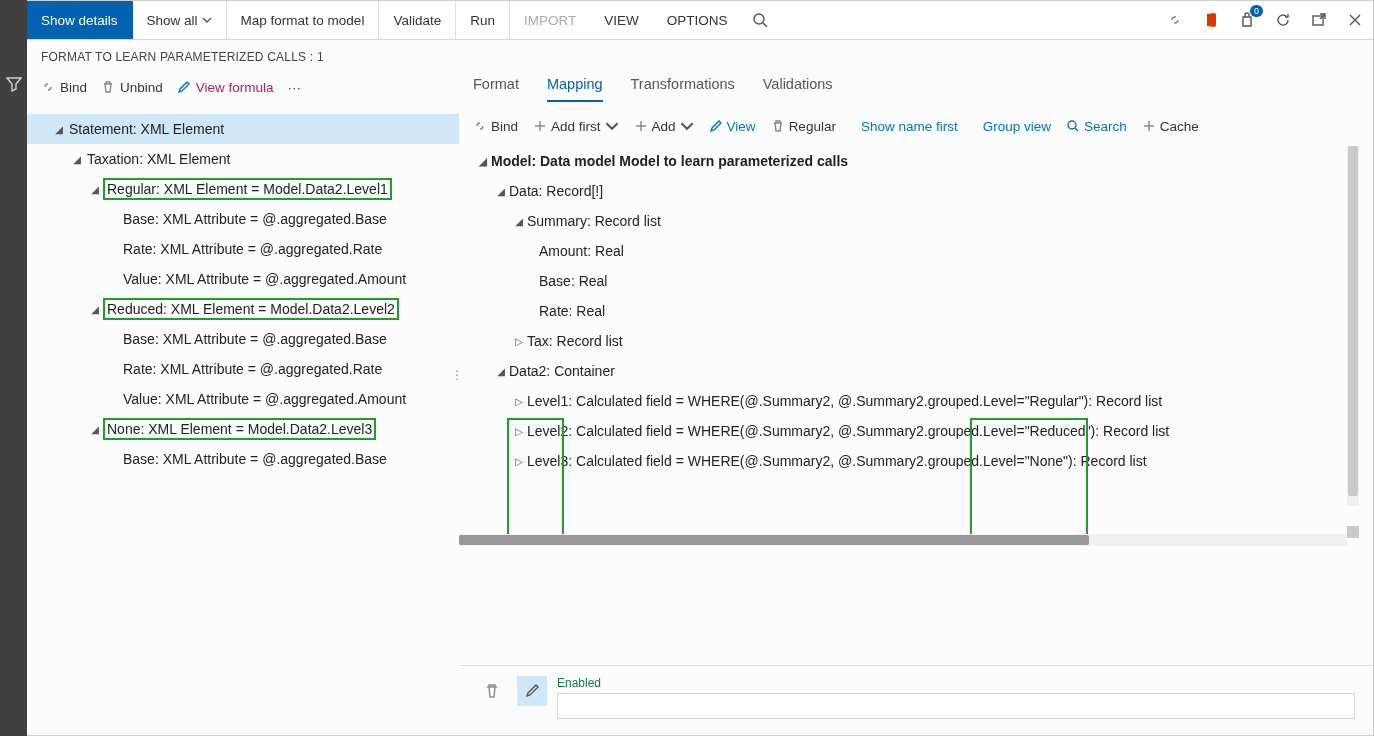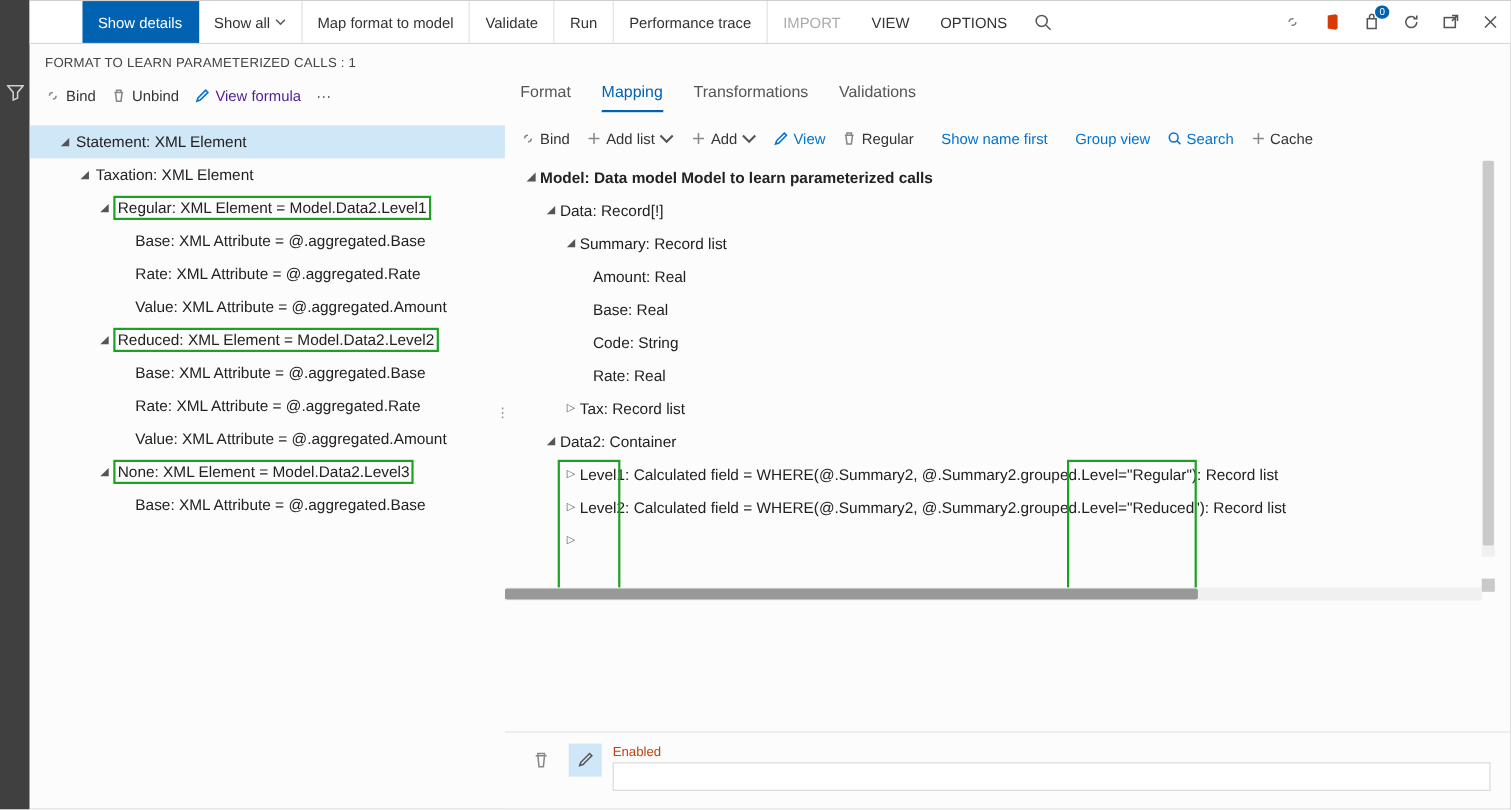--- a/index.html
+++ b/index.html
@@ -7,21 +7,21 @@
 .app { display: flex; width: 100%; height: 100%; }
 
 
 .rail { width: 27px; background: #404040; color: #d0d0d0; display: flex; flex-direction: column; align-items: center; padding-top: 76px; }
 .rail svg { width: 16px; height: 16px; }
 
 
 .main { flex: 1; display: flex; flex-direction: column; border: 1px solid #d0d0d0; border-left: none; background: #fcfcfc; }
 
 
-.cmdbar { display: flex; align-items: stretch; height: 39px; border-bottom: 1px solid #d6d6d6; background: #fff; padding-left: 48px; }
+.cmdbar { display: flex; align-items: stretch; height: 39px; border-bottom: 1px solid #d6d6d6; background: #fff; }
 .cmdbar .btn { display: flex; align-items: center; padding: 0 14px; font-size: 13.5px; color: #333; border-right: 1px solid #e0e0e0; cursor: pointer; white-space: nowrap; }
 .cmdbar .btn.primary { background: #0062b0; color: #fff; border-right: 1px solid #0062b0; }
 .cmdbar .btn.disabled { color: #aaa; }
 .cmdbar .spacer { flex: 1; }
 .cmdbar .iconbtn { display: flex; align-items: center; padding: 0 10px; cursor: pointer; }
 .cmdbar .chev { margin-left: 4px; }
 .badge { position: relative; }
 .badge-num { position: absolute; top: 4px; right: 2px; background: #0062b0; color: #fff; border-radius: 8px; font-size: 9px; padding: 0 4px; line-height: 12px; }
 
 
@@ -29,21 +29,21 @@
 .breadcrumb { font-size: 12px; color: #444; letter-spacing: .2px; }
 .title { font-size: 23px; font-weight: 600; margin-top: 6px; color: #222; }
 
 
 .content { flex: 1; display: flex; overflow: hidden; }
 .left-pane { width: 432px; border-right: 0; padding: 0 0 0 0; }
 .right-pane { flex: 1; display: flex; flex-direction: column; position: relative; }
 
 
 .ltoolbar { display: flex; align-items: center; height: 38px; padding-left: 14px; gap: 14px; font-size: 13.5px; color: #333; }
-.ltoolbar .link { color: #4c1d95; cursor: pointer; }
+.ltoolbar .link { color: #be185d; cursor: pointer; }
 .ltoolbar .item { display: flex; align-items: center; gap: 5px; cursor: pointer; }
 .ltoolbar svg { width: 14px; height: 14px; }
 
 
 .tree { font-size: 14px; color: #222; margin-top: 8px; }
 .trow { display: flex; align-items: center; height: 30px; padding-right: 8px; white-space: nowrap; }
 .trow.sel { background: #cfe7f7; }
 .trow .tw { display: inline-block; width: 12px; text-align: center; font-size: 10px; color: #555; cursor: pointer; margin-right: 2px; }
 .trow .lbl { padding: 1px 2px; }
 .hl { border: 2px solid #1aa321; padding: 0 3px; }
@@ -77,21 +77,21 @@
 .vscroll .thumb { position: absolute; left: 1px; top: 0; width: 10px; height: 350px; background: #c9c9c9; border-radius: 2px; }
 .vscroll .corner { position: absolute; bottom: -32px; right: 0; width: 12px; height: 12px; background: #c9c9c9; }
 .hscroll { position: absolute; left: 0; right: 12px; top: 388px; height: 12px; background: #f0f0f0; }
 .hscroll .thumb { position: absolute; left: 0; top: 1px; height: 10px; width: 630px; background: #989898; border-radius: 2px; }
 
 
 .bpanel { position: absolute; left: 0; right: 0; bottom: 0; height: 70px; border-top: 1px solid #e1e1e1; background: #fcfcfc; display: flex; align-items: flex-start; padding: 10px 18px 10px 18px; gap: 10px; }
 .bpanel .square { width: 30px; height: 30px; display: flex; align-items: center; justify-content: center; cursor: pointer; }
 .bpanel .square.active { background: #cfe7f7; }
 .bpanel .field { flex: 1; }
-.bpanel .flabel { font-size: 12px; color: #c2410c; margin-bottom: 3px; }
+.bpanel .flabel { font-size: 12px; color: #15803d; margin-bottom: 3px; }
 .bpanel input { width: 100%; height: 26px; border: 1px solid #d6d6d6; padding: 0 6px; background: #fff; }
 
 .icon-stroke { stroke: #555; stroke-width: 1.4; fill: none; }
 .icon-muted { stroke: #888; stroke-width: 1.4; fill: none; }
 </style>
 </head>
 <body>
 
 <div class="app">
   <div class="rail">
@@ -110,21 +110,20 @@
         <span>Show all</span>
         <span class="chev">
           <svg width="10" height="10" viewBox="0 0 10 10">
               <path d="M1 3l4 4 4-4" class="icon-stroke"></path>
             </svg>
         </span>
       </div>
       <div class="btn">Map format to model</div>
       <div class="btn">Validate</div>
       <div class="btn">Run</div>
-      <div class="btn">Performance trace</div>
       <div class="btn disabled" style="border-right:none">IMPORT</div>
       <div class="btn" style="border-right:none">VIEW</div>
       <div class="btn" style="border-right:none">OPTIONS</div>
       <div class="iconbtn">
         <svg width="16" height="16" viewBox="0 0 16 16">
             <circle cx="7" cy="7" r="5" class="icon-stroke"></circle>
             <path d="M11 11l4 4" class="icon-stroke"></path>
           </svg>
       </div>
       <div class="spacer"></div>
@@ -257,21 +256,21 @@
           <div class="item">
             <svg viewBox="0 0 14 14">
                 <path d="M4 7a3 3 0 013-3M10 7a3 3 0 01-3 3" class="icon-muted"></path>
               </svg>
             <span>Bind</span>
           </div>
           <div class="item">
             <svg viewBox="0 0 14 14">
                 <path d="M7 2v10M2 7h10" class="icon-muted"></path>
               </svg>
-            <span>Add list</span>
+            <span>Add first</span>
             <svg width="10" height="10" viewBox="0 0 10 10">
                 <path d="M1 3l4 4 4-4" class="icon-stroke"></path>
               </svg>
           </div>
           <div class="item">
             <svg viewBox="0 0 14 14">
                 <path d="M7 2v10M2 7h10" class="icon-muted"></path>
               </svg>
             <span>Add</span>
             <svg width="10" height="10" viewBox="0 0 10 10">
@@ -321,43 +320,41 @@
               <span class="tw">◢</span>
               <span>Summary: Record list</span>
             </div>
             <div class="rrow" style="padding-left:80px">
               <span>Amount: Real</span>
             </div>
             <div class="rrow" style="padding-left:80px">
               <span>Base: Real</span>
             </div>
             <div class="rrow" style="padding-left:80px">
-              <span>Code: String</span>
-            </div>
-            <div class="rrow" style="padding-left:80px">
               <span>Rate: Real</span>
             </div>
             <div class="rrow" style="padding-left:54px">
               <span class="tw">▷</span>
               <span>Tax: Record list</span>
             </div>
             <div class="rrow" style="padding-left:36px">
               <span class="tw">◢</span>
               <span>Data2: Container</span>
             </div>
             <div class="rrow" style="padding-left:54px">
               <span class="tw">▷</span>
               <span>Level1: Calculated field = WHERE(@.Summary2, @.Summary2.grouped.Level="Regular"): Record list</span>
             </div>
             <div class="rrow" style="padding-left:54px">
               <span class="tw">▷</span>
               <span>Level2: Calculated field = WHERE(@.Summary2, @.Summary2.grouped.Level="Reduced"): Record list</span>
             </div>
             <div class="rrow" style="padding-left:54px">
               <span class="tw">▷</span>
+              <span>Level3: Calculated field = WHERE(@.Summary2, @.Summary2.grouped.Level="None"): Record list</span>
             </div>
 
             <div class="gbox" style="left:48px; top:272px; width:57px; height:120px"></div>
             <div class="gbox" style="left:511px; top:272px; width:118px; height:120px"></div>
           </div>
 
           <div class="vscroll">
             <div class="thumb"></div>
             <div class="corner"></div>
           </div>

